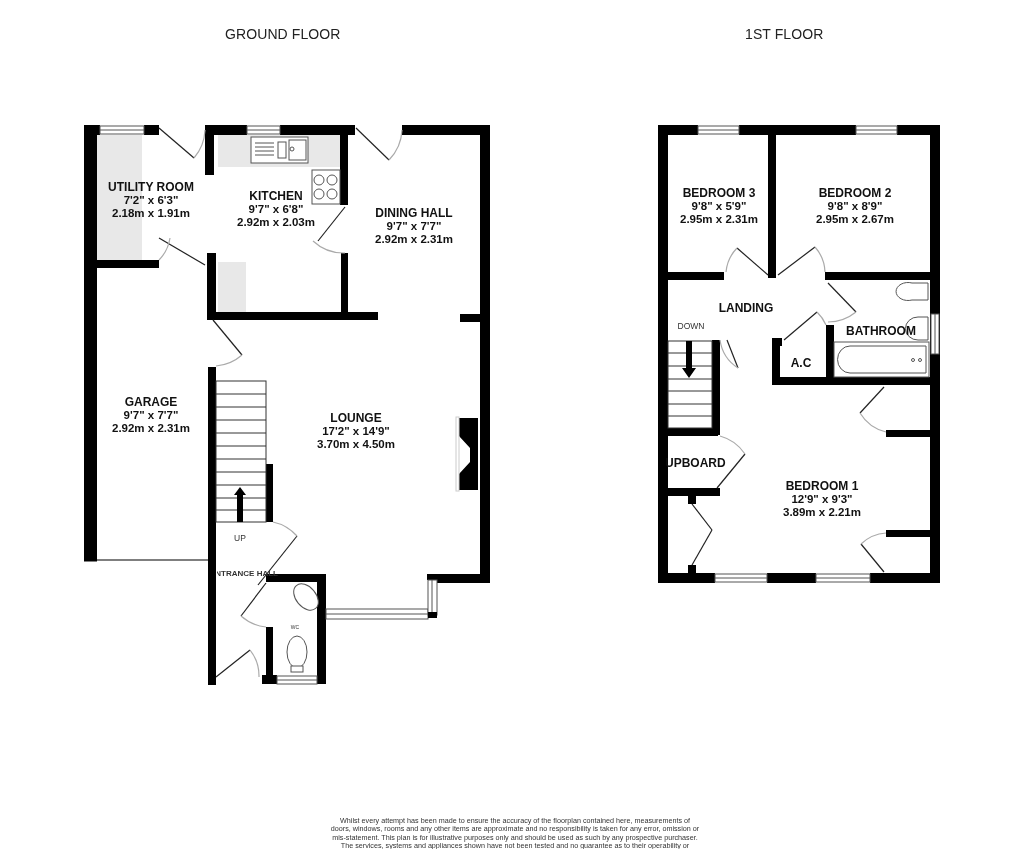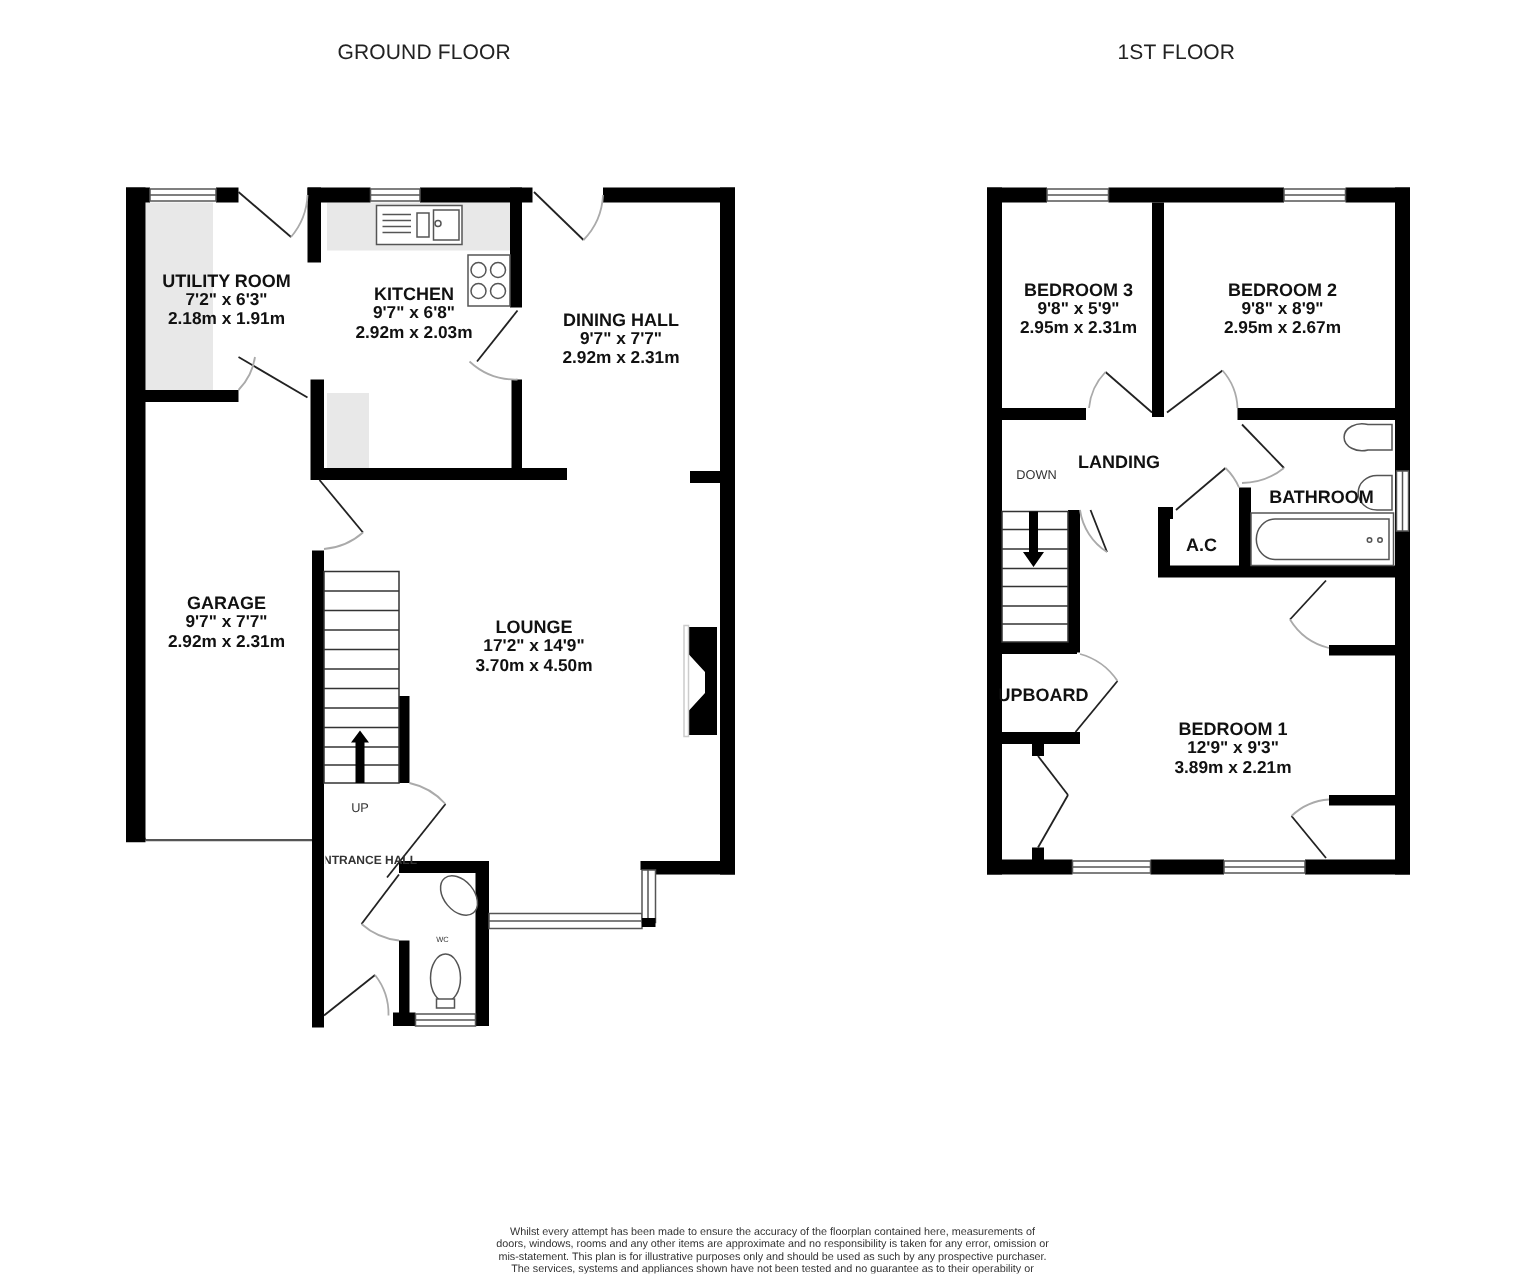--- a/index.html
+++ b/index.html
@@ -287,18 +287,18 @@
   <span class="name">A.C</span>
 </div>
 <div class="room-label" style="left:691px;top:457px;clip-path:inset(0 0 0 10px)">
   <span class="name">CUPBOARD</span>
 </div>
 <div class="room-label" style="left:822px;top:480px">
   <span class="name">BEDROOM 1</span>
   <span class="dim">12'9"  x 9'3"</span>
   <span class="dim">3.89m  x 2.21m</span>
 </div>
-<div class="small-label" style="left:691px;top:311px">DOWN</div>
+<div class="small-label" style="left:691px;top:321px">DOWN</div>
 
 <div class="disclaimer">
   <div>Whilst every attempt has been made to ensure the accuracy of the floorplan contained here, measurements of doors, windows, rooms and any other items are approximate and no responsibility is taken for any error, omission or mis-statement. This plan is for illustrative purposes only and should be used as such by any prospective purchaser. The services, systems and appliances shown have not been tested and no guarantee as to their operability or efficiency can be given.</div>
   <div>Made with Metropix ©2025</div>
 </div>
 
 </body></html>

